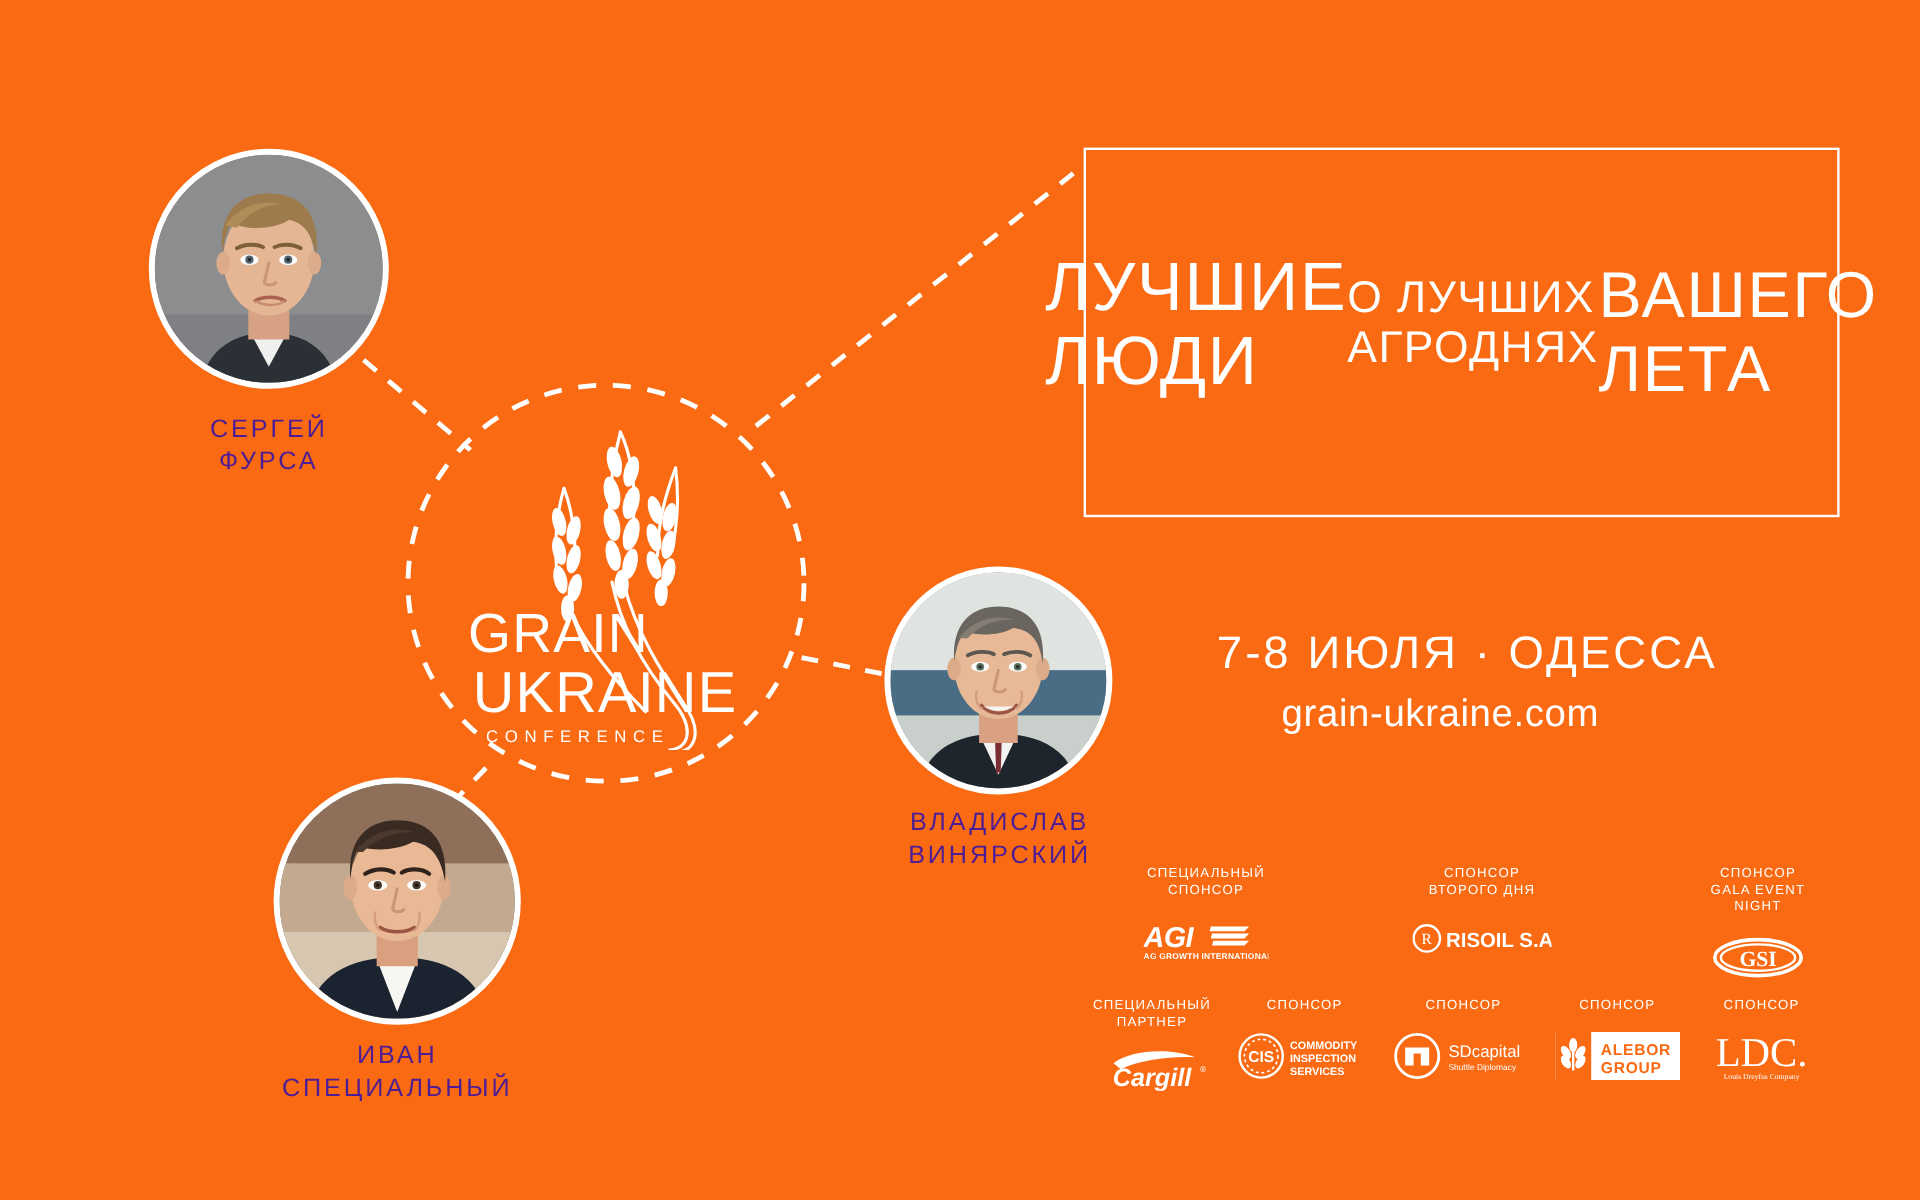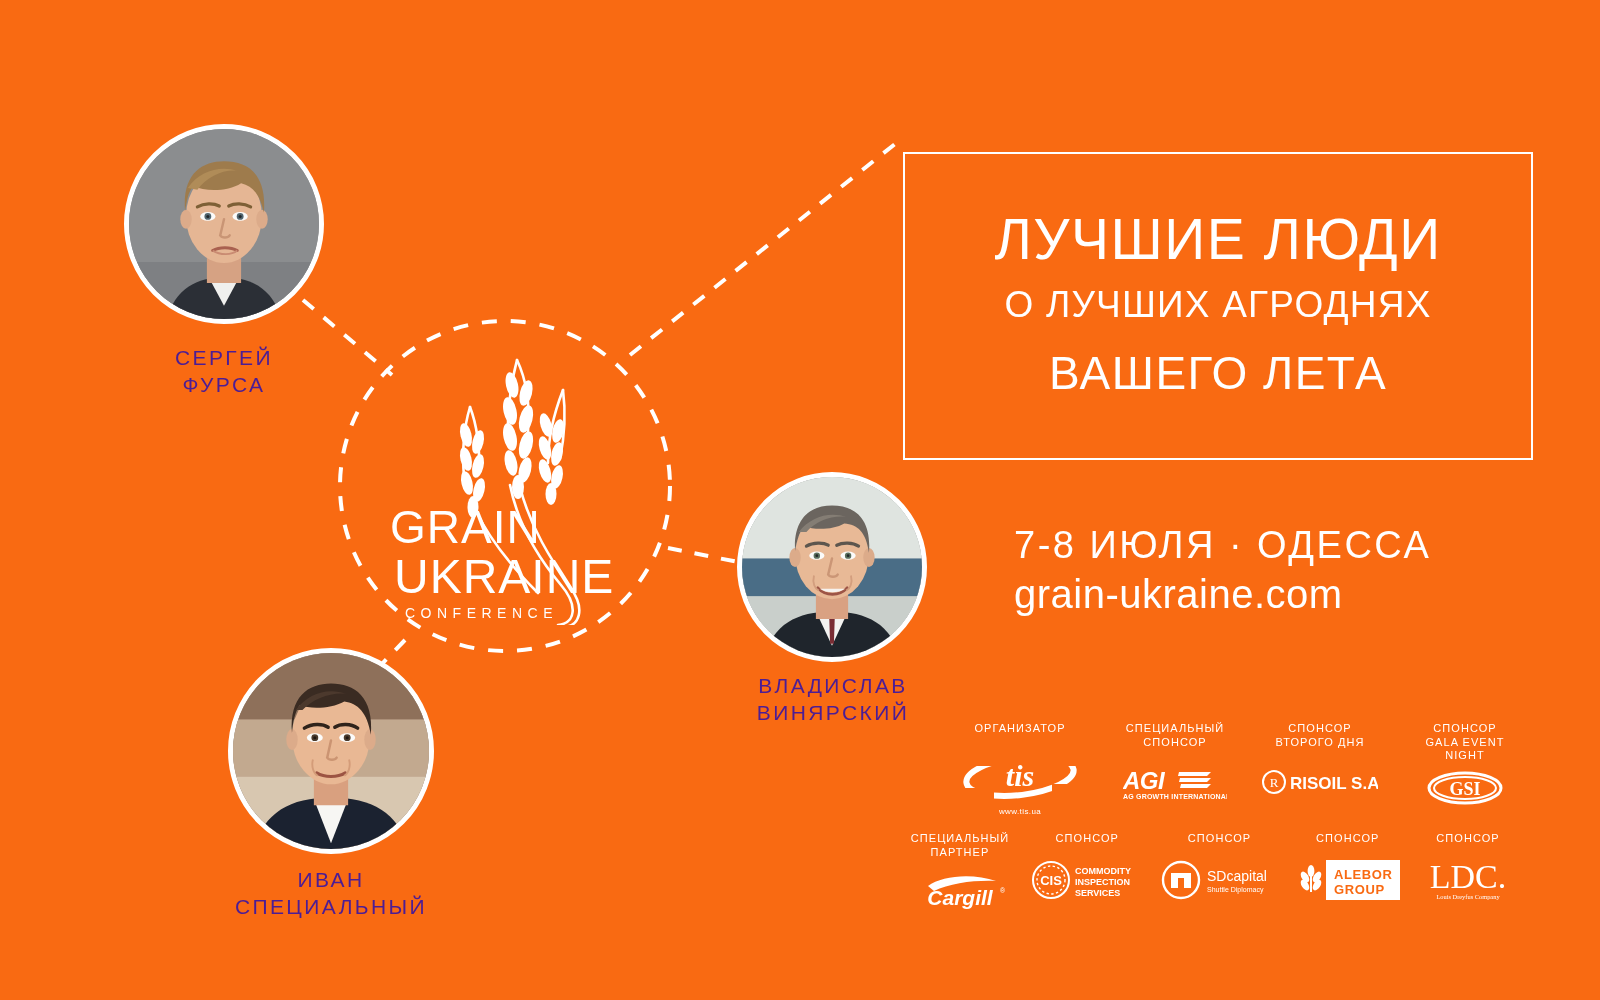--- a/index.html
+++ b/index.html
@@ -33,48 +33,48 @@
     font-size:21px;
     letter-spacing:2.4px;
     line-height:27px;
     font-weight:400;
     white-space:pre-line;
   }
 
   
   .headbox{
     position:absolute;
-    left:903px;top:152px;
+    left:903px;top:123px;
     width:630px;height:308px;
     border:2px solid #ffffff;
     box-sizing:border-box;
-    display:flex;flex-direction:column;
+    display:flex;flex-direction:row;
     align-items:center;justify-content:center;
   }
   .h1{
     color:#fff;font-size:57px;letter-spacing:1.5px;
     font-weight:400;line-height:62px;margin:0 0 14px 0;
   }
   .h2{
     color:#fff;font-size:37px;letter-spacing:1.2px;
     font-weight:400;line-height:42px;margin:0 0 16px 0;
   }
   .h3{
-    color:#fff;font-size:46px;letter-spacing:1.5px;
+    color:#fff;font-size:54px;letter-spacing:1.5px;
     font-weight:400;line-height:62px;margin:0;
   }
 
   
   .dateline{
     position:absolute;left:1014px;top:522px;
     color:#fff;font-size:38px;letter-spacing:2.5px;line-height:46px;
   }
   .urlline{
-    position:absolute;left:1014px;top:570px;
-    color:#fff;font-size:40px;letter-spacing:0.5px;line-height:48px;
+    position:absolute;left:1068px;top:570px;
+    color:#fff;font-size:32px;letter-spacing:0.5px;line-height:48px;
   }
 
   
   .sponsor-row{position:absolute;display:flex;align-items:flex-start;}
   .sp{display:flex;flex-direction:column;align-items:center;}
   .sp-label{
     color:#fff;font-size:11px;letter-spacing:1.05px;line-height:13.5px;
     text-align:center;text-transform:uppercase;white-space:pre-line;
     margin-bottom:8px;font-weight:400;
   }
@@ -275,33 +275,20 @@
     <div class="h1">ЛУЧШИЕ ЛЮДИ</div>
     <div class="h2">О ЛУЧШИХ АГРОДНЯХ</div>
     <div class="h3">ВАШЕГО ЛЕТА</div>
   </div>
 
   <div class="dateline">7-8 ИЮЛЯ · ОДЕССА</div>
   <div class="urlline">grain-ukraine.com</div>
 
   <div class="sponsor-row" style="left:950px;top:722px;width:570px;justify-content:space-between;">
 
-    <div class="sp" style="width:140px;">
-      <div class="sp-label">ОРГАНИЗАТОР</div>
-      <div class="sp-logo">
-        <svg width="120" height="60" viewBox="0 0 120 60">
-          <ellipse cx="60" cy="32" rx="54" ry="19" fill="none" stroke="#ffffff" stroke-width="6" transform="rotate(-7 60 32)"></ellipse>
-          <rect x="0" y="0" width="120" height="22" fill="#F96A12"></rect>
-          <rect x="0" y="44" width="34" height="16" fill="#F96A12"></rect>
-          <rect x="92" y="40" width="28" height="20" fill="#F96A12"></rect>
-          <text x="60" y="42" text-anchor="middle" fill="#ffffff" font-size="30" font-family="'Liberation Serif', serif" font-weight="bold" font-style="italic">tis</text>
-        </svg>
-      </div>
-      <div class="sp-sub">www.tis.ua</div>
-    </div>
 
     <div class="sp" style="width:110px;">
       <div class="sp-label">СПЕЦИАЛЬНЫЙ
 СПОНСОР</div>
       <div class="sp-logo" style="margin-top:10px;text-decoration:underline;">
         <svg width="104" height="34" viewBox="0 0 104 34">
           <text x="0" y="22" fill="#ffffff" font-size="24" font-weight="bold" font-style="italic" font-family="'Liberation Sans', sans-serif" letter-spacing="-0.5">AGI</text>
           <g fill="#ffffff">
             <path d="M56,5 L88,5 L84,9 L55,9 Z"></path>
             <path d="M57,11 L88,11 L84,15 L56,15 Z"></path>
@@ -320,21 +307,21 @@
           <circle cx="12" cy="13" r="11" fill="none" stroke="#ffffff" stroke-width="2"></circle>
           <text x="12" y="18" text-anchor="middle" fill="#ffffff" font-size="13" font-family="'Liberation Serif', serif">R</text>
           <text x="28" y="20" fill="#ffffff" font-size="17" font-weight="bold" font-family="'Liberation Sans', sans-serif">RISOIL S.A.</text>
         </svg>
       </div>
     </div>
 
     <div class="sp" style="width:110px;">
       <div class="sp-label">СПОНСОР
 GALA EVENT NIGHT</div>
-      <div class="sp-logo" style="">
+      <div class="sp-logo" style="margin-top:10px;">
         <svg width="76" height="34" viewBox="0 0 76 34">
           <ellipse cx="38" cy="17" rx="36" ry="15" fill="none" stroke="#ffffff" stroke-width="3"></ellipse>
           <ellipse cx="38" cy="17" rx="31" ry="11" fill="none" stroke="#ffffff" stroke-width="2"></ellipse>
           <text x="38" y="24" text-anchor="middle" fill="#ffffff" font-size="18" font-weight="bold" font-family="'Liberation Serif', serif">GSI</text>
         </svg>
       </div>
     </div>
   </div>
 
   <div class="sponsor-row" style="left:905px;top:832px;width:615px;justify-content:space-between;">

